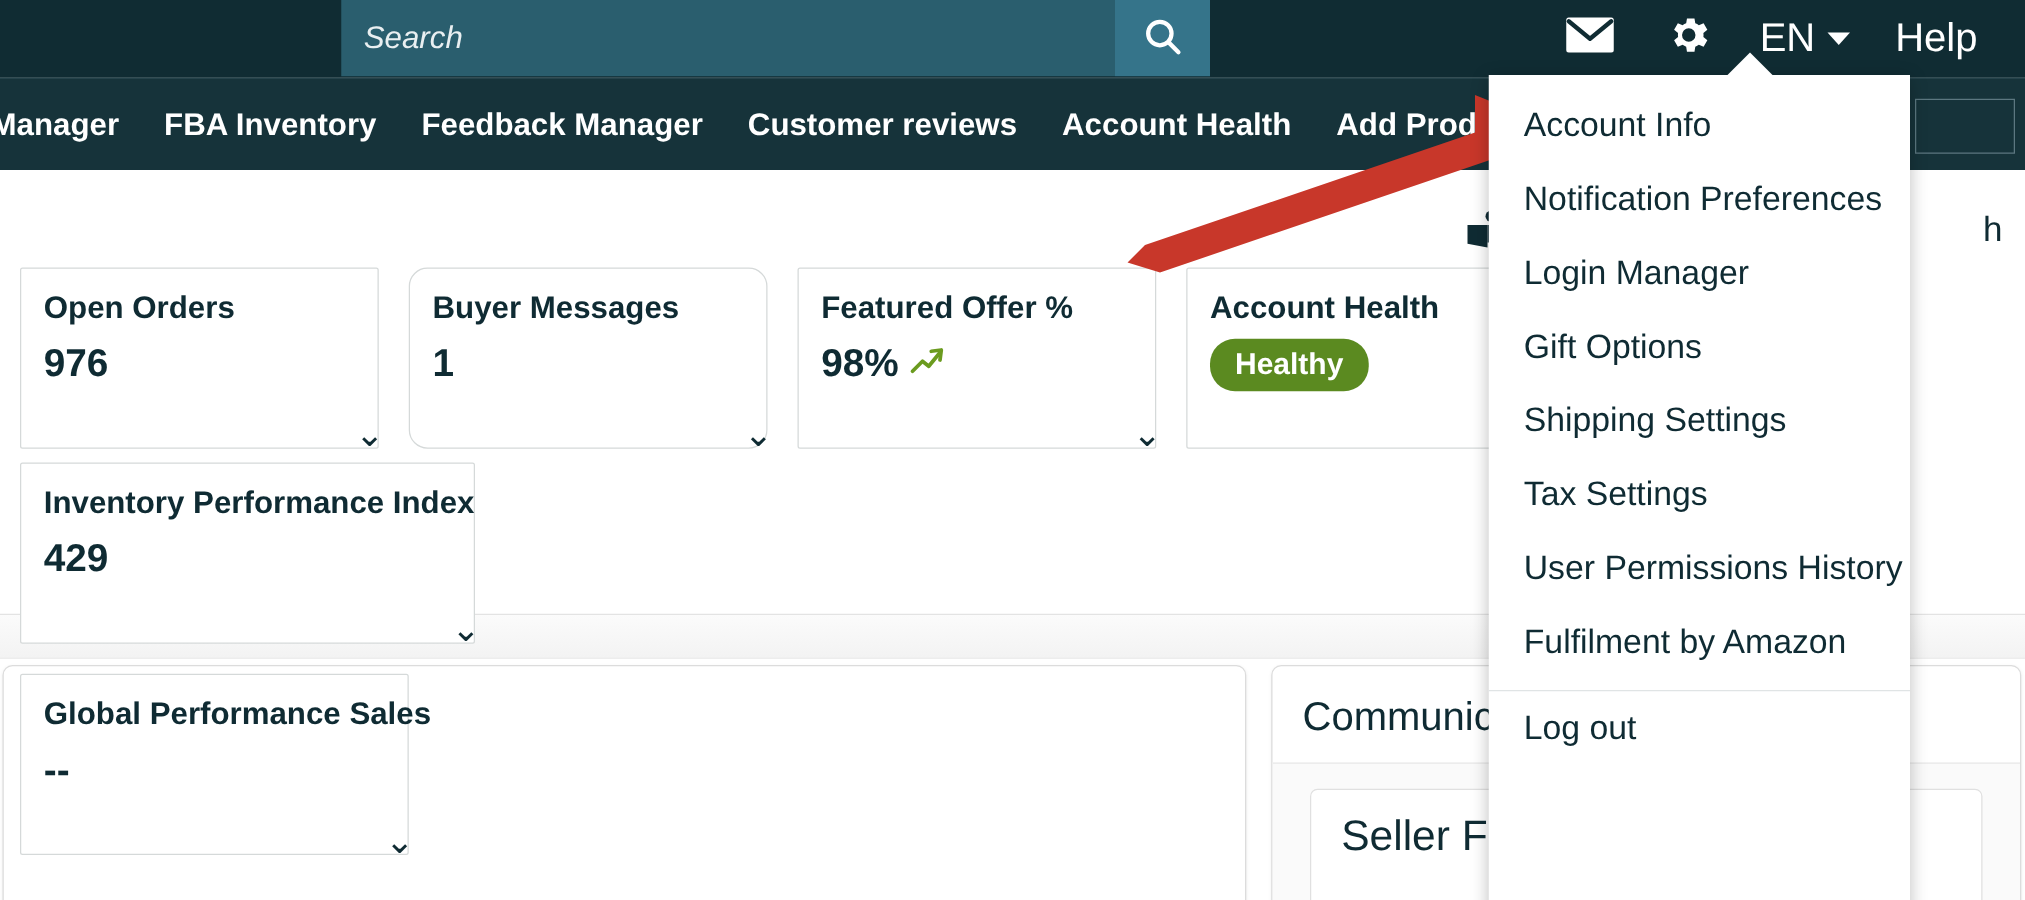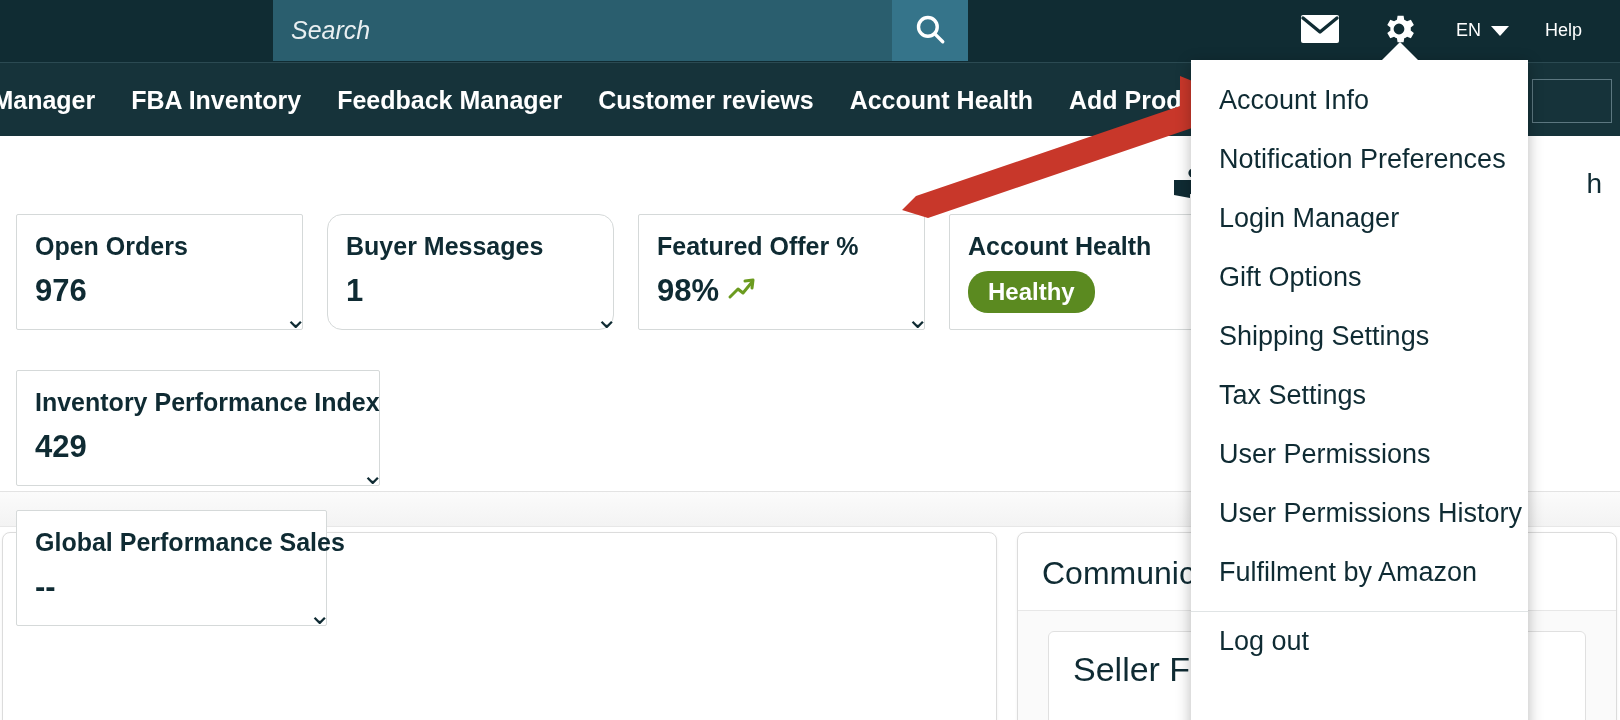--- a/index.html
+++ b/index.html
@@ -67,21 +67,21 @@
     padding: 0 20px;
     cursor: pointer;
   }
   .hdr-text-btn {
     height: 61px;
     display: flex;
     align-items: center;
     justify-content: center;
     padding: 0 18px;
     color: #ffffff;
-    font-size: 18px;
+    font-size: 32px;
     font-weight: 400;
     cursor: pointer;
     white-space: nowrap;
   }
   .lang-caret {
     display: inline-block;
     margin-left: 10px;
     width: 0; height: 0;
     border-left: 9px solid transparent;
     border-right: 9px solid transparent;
@@ -160,21 +160,21 @@
     position: absolute;
     left: 16px; top: 370px;
     display: flex;
     gap: 24px;
     flex-direction: column;
   }
   .metric-card {
     background: #ffffff;
     border: 1px solid #d5d9d9;
     border-radius: 2px;
-    height: 116px;
+    height: 145px;
     padding: 16px 18px 0 18px;
     position: relative;
     cursor: pointer;
   }
   .metric-title {
     font-size: 25px;
     font-weight: 700;
     color: #0F2B33;
     line-height: 30px;
     white-space: nowrap;
@@ -486,19 +486,18 @@
 <div id="dropdown-pointer"></div>
 
 <div id="account-dropdown">
   <div id="dd-list">
     <a class="dd-item">Account Info</a>
     <a class="dd-item">Notification Preferences</a>
     <a class="dd-item">Login Manager</a>
     <a class="dd-item">Gift Options</a>
     <a class="dd-item">Shipping Settings</a>
     <a class="dd-item">Tax Settings</a>
-    <a class="dd-item">User Permissions</a>
     <a class="dd-item">User Permissions History</a>
     <a class="dd-item">Fulfilment by Amazon</a>
     <div class="dd-sep"></div>
     <a class="dd-item">Log out</a>
   </div>
 </div>
 
 </body></html>

